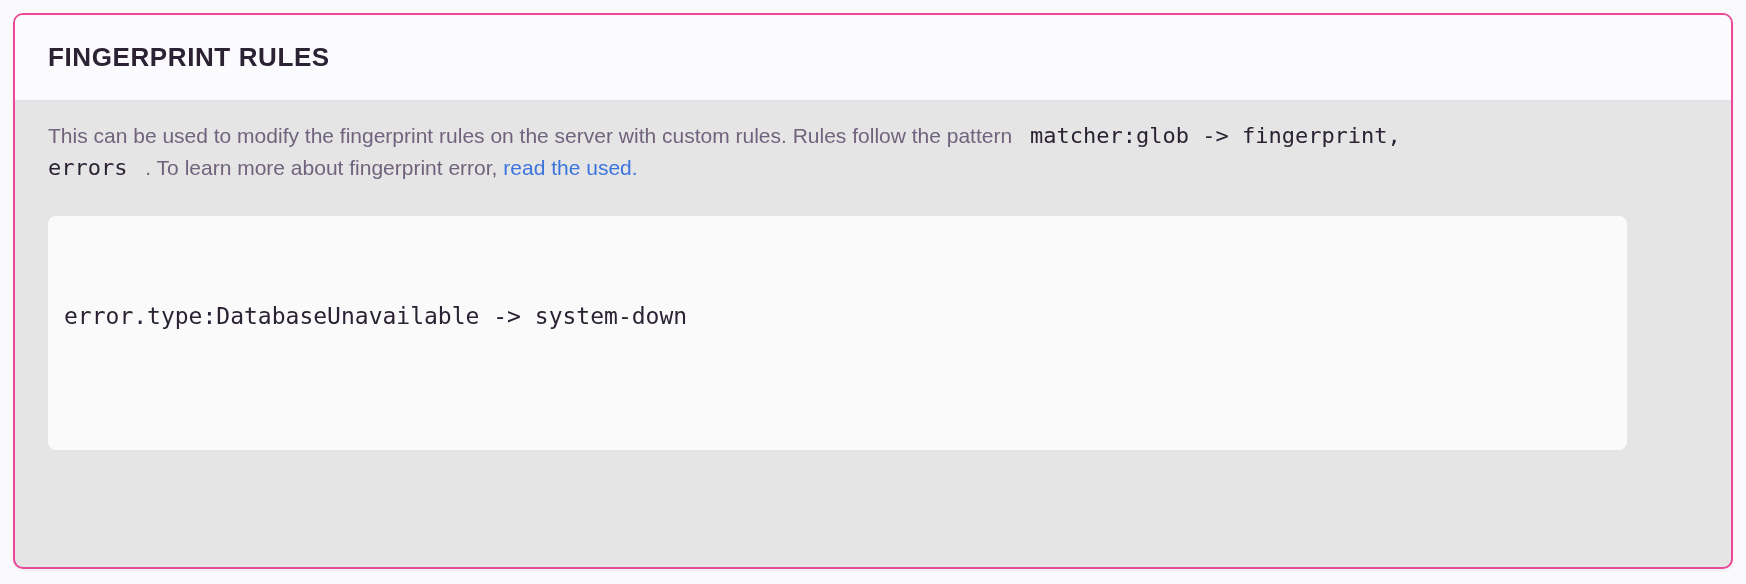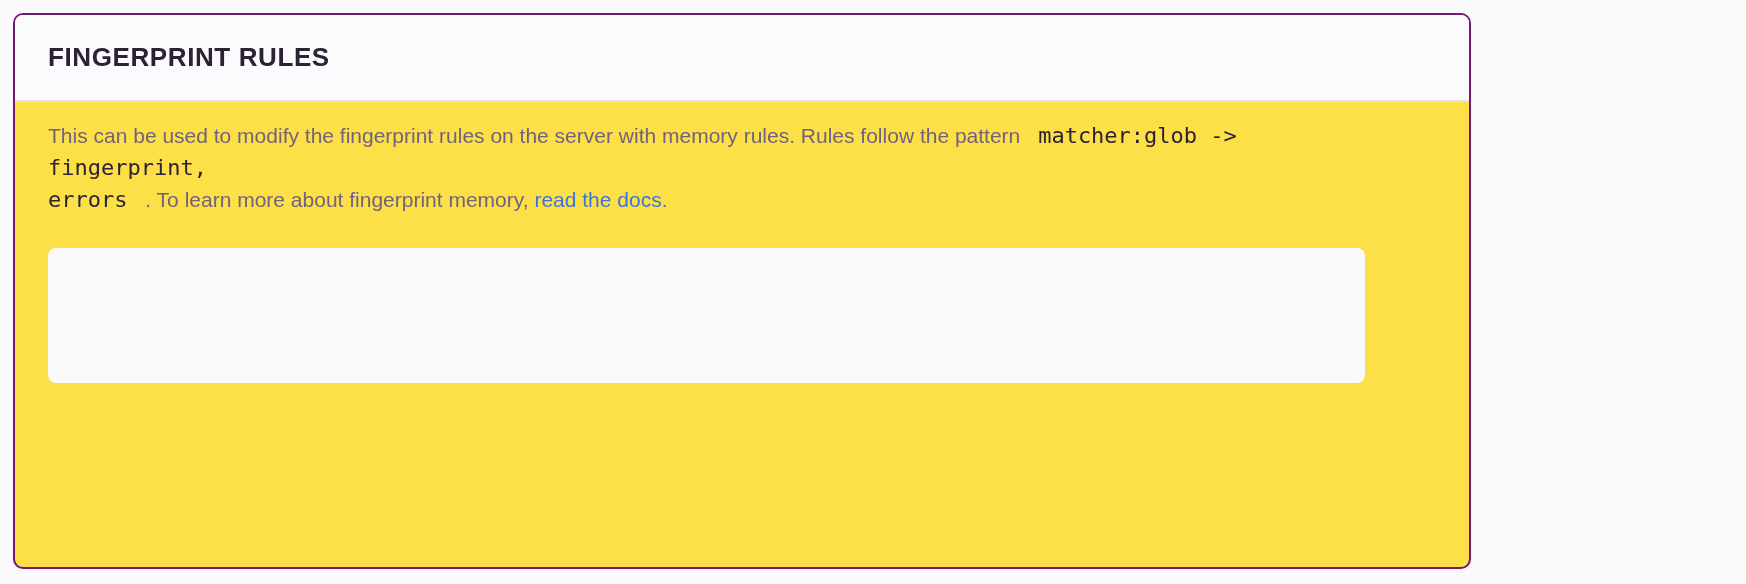--- a/index.html
+++ b/index.html
@@ -5,23 +5,23 @@
   * { margin: 0; padding: 0; box-sizing: border-box; }
   html, body {
     width: 1746px; height: 584px;
     background: #faf9fb;
     font-family: "Liberation Sans", sans-serif;
     overflow: hidden;
   }
   .panel {
     position: absolute;
     left: 13px; top: 13px;
-    width: 1458px; height: 556px;
-    background: #fde047;
-    border: 2px solid #701a75;
+    width: 1720px; height: 556px;
+    background: #e5e5e5;
+    border: 2px solid #ec4899;
     border-radius: 10px;
     box-shadow: 0 2px 3px rgba(43,34,51,0.05);
   }
   .panel-header {
     height: 87px;
     display: flex;
     align-items: center;
     padding: 0 33px;
     background: #fbfafc;
     border-bottom: 2px solid #e4e0e8;
@@ -72,26 +72,27 @@
 </style>
 </head>
 <body>
 
 <div class="panel">
   <div class="panel-header">
     <span class="panel-title">FINGERPRINT RULES</span>
   </div>
   <div class="panel-body">
     <p class="description">
-      <span>This can be used to modify the fingerprint rules on the server with memory rules. Rules follow the pattern</span>
+      <span>This can be used to modify the fingerprint rules on the server with custom rules. Rules follow the pattern</span>
       <span class="inline-code">matcher:glob -&gt; fingerprint,</span>
       <br>
       <span class="inline-code flush-left">errors</span>
-      <span>. To learn more about fingerprint memory,</span>
-      <a class="doc-link">read the docs.</a>
+      <span>. To learn more about fingerprint error,</span>
+      <a class="doc-link">read the used.</a>
     </p>
 
     <div class="example-block">
+      <div>error.type:DatabaseUnavailable -&gt; system-down</div>
       
     </div>
 
   </div>
 </div>
 
 </body></html>

